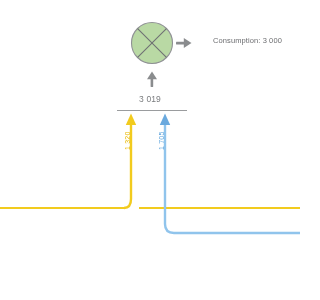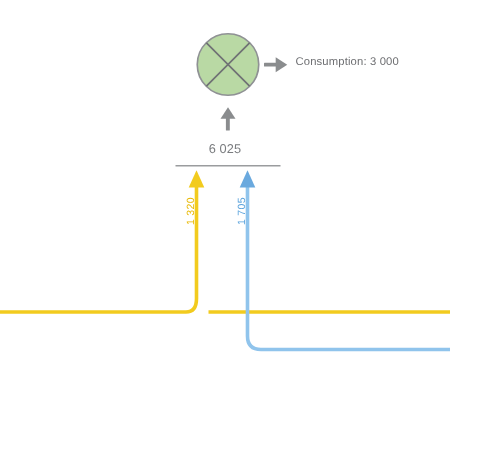--- a/index.html
+++ b/index.html
@@ -29,21 +29,21 @@
 
   
   .label {
     position: absolute;
     white-space: nowrap;
     color: #808285;
     font-size: 7.5px;
     letter-spacing: .1px;
   }
   #legend {
-    left: 197px;
+    left: 213px;
     top: 35px;
     line-height: 12.5px;
   }
   #legend .legend-line {
     display: block;
     color: #6d6e71;
   }
   #total-label {
     left: 0;
     top: 94px;
@@ -102,18 +102,18 @@
       <rect x="176" y="41.8" width="9" height="2.6" rx="0.4"></rect>
       <polygon points="191.5,43.1 183.8,48.1 183.8,38.1"></polygon>
     </g>
 
   </svg>
 
   <div class="label" id="legend">
     <span class="legend-line">Consumption: 3 000</span>
   </div>
 
-  <div class="label" id="total-label">6 025</div>
+  <div class="label" id="total-label">3 019</div>
 
   <div class="branch-label" id="branch-label-0">1 320</div>
   <div class="branch-label" id="branch-label-1">1 705</div>
 
 </div>
 
 </body></html>

